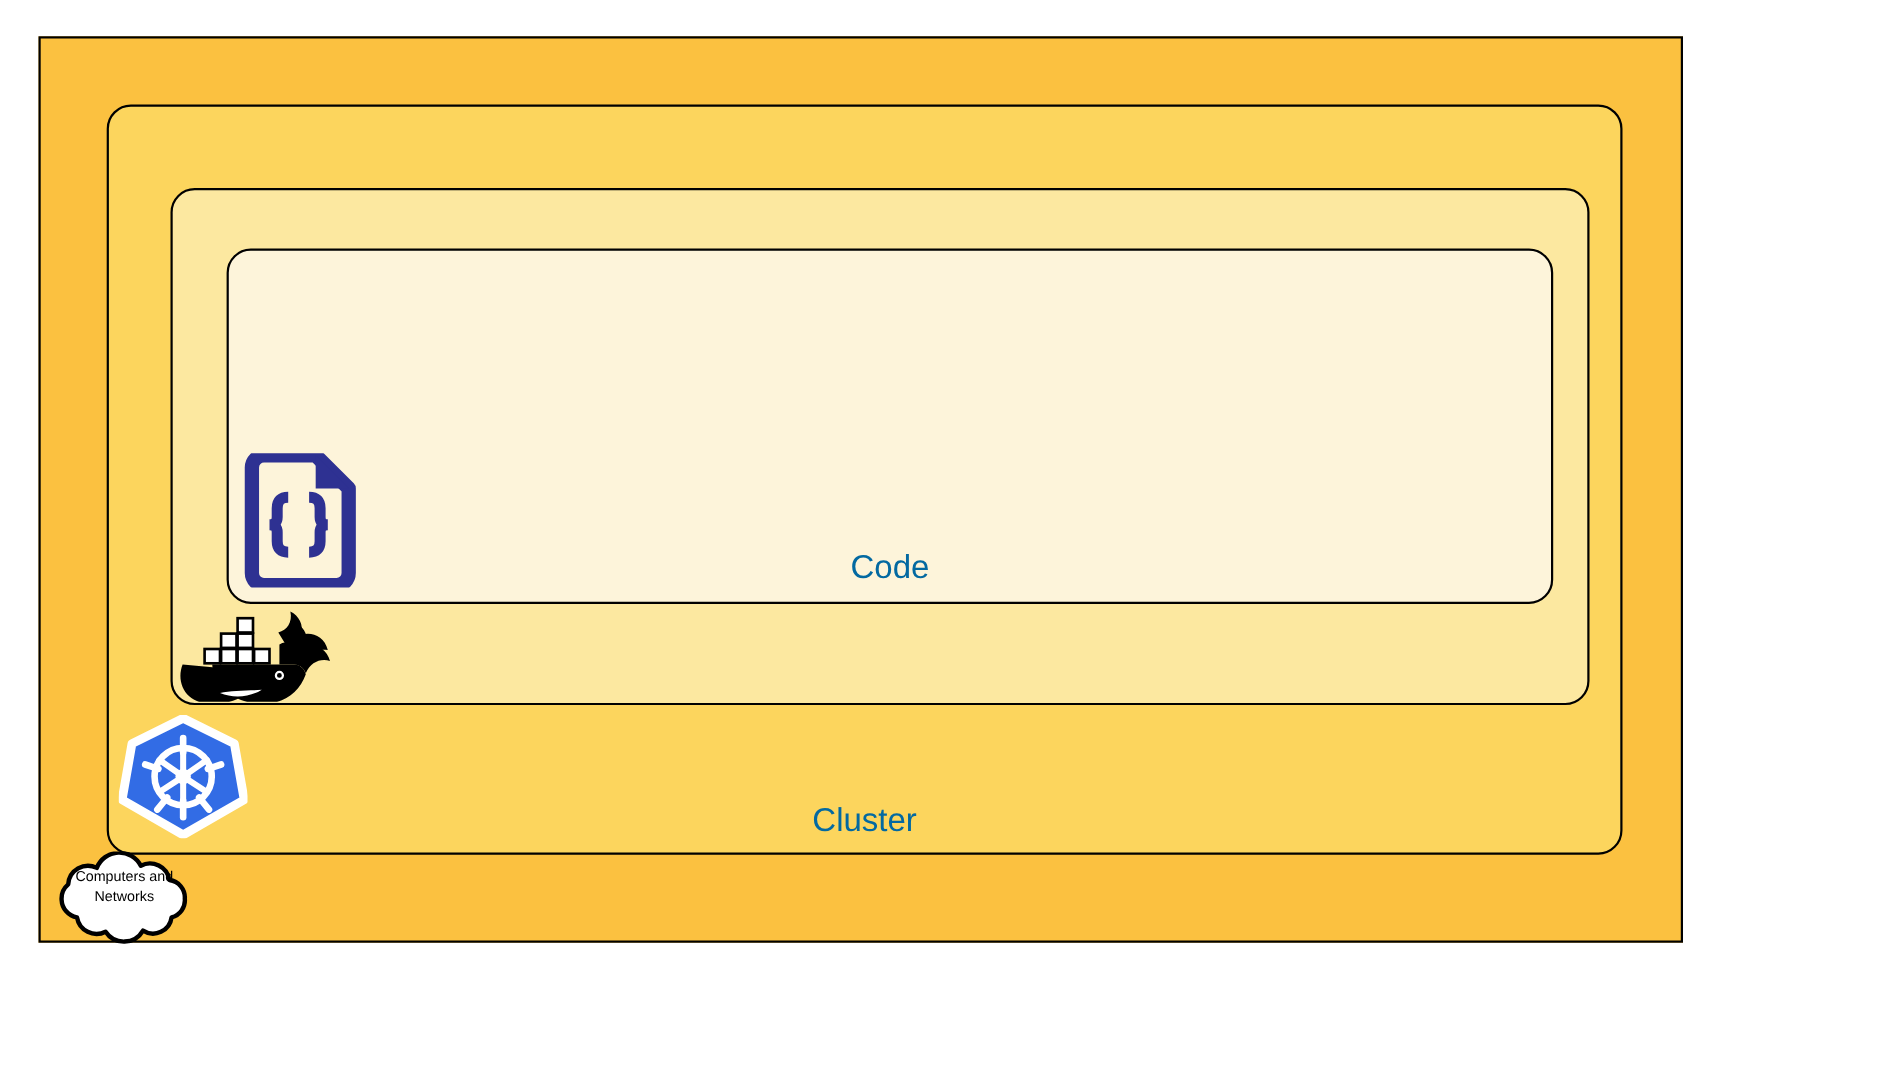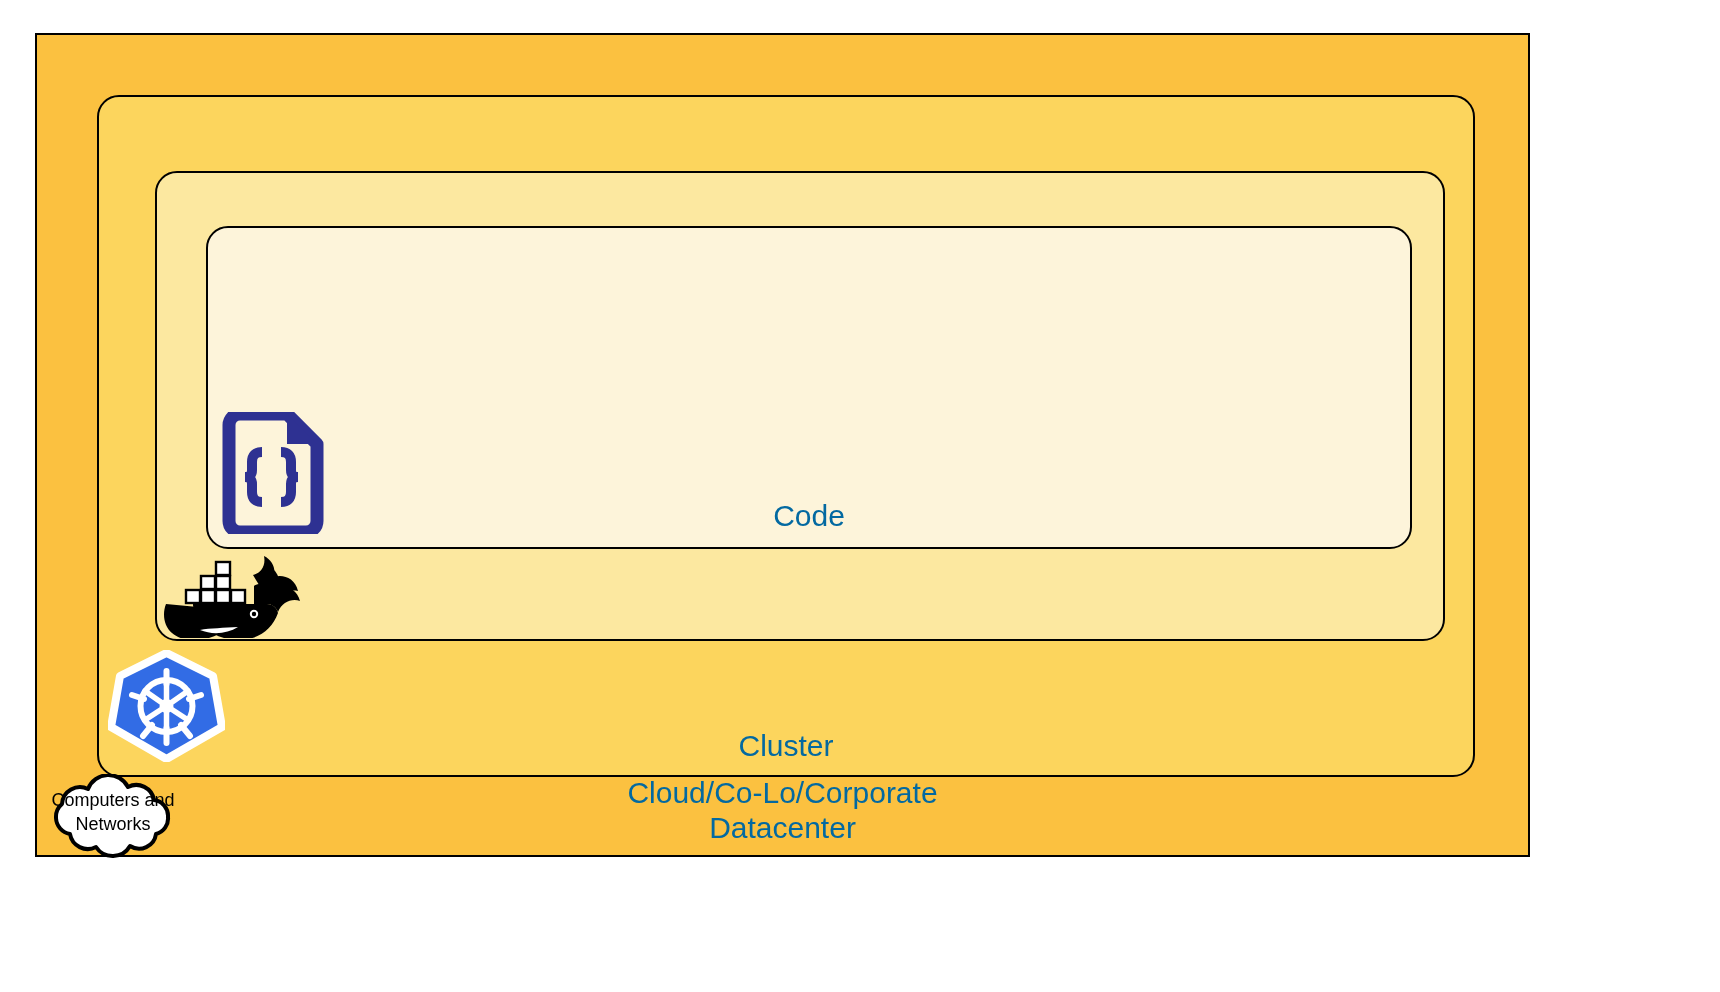--- a/index.html
+++ b/index.html
@@ -46,21 +46,21 @@
   .icon-abs{position:absolute;}
   #icon-json{ left:218px; top:412px; width:110px; height:122px; }
   #icon-docker{ left:160px; top:548px; width:140px; height:90px; }
   #icon-kubernetes{ left:108px; top:650px; width:117px; height:112px; }
   #icon-cloud{ left:28px; top:774px; width:170px; height:90px; }
 
   #cloud-label{
     position:absolute;
     left:28px; top:788px; width:170px;
     text-align:center;
-    font-size:18px;
+    font-size:13px;
     line-height:1.35;
     color:#000;
     white-space:pre-line;
     pointer-events:none;
   }
 </style>
 </head>
 <body>
 
 <div id="stage">
@@ -73,22 +73,20 @@
 
         <div class="layer" id="layer-code" style="left: 49px; top: 53px; background: rgb(253, 244, 218); border-color: rgb(0, 0, 0);">
           <div class="caption" id="caption-code">Code</div>
         </div>
 
       </div>
 
       <div class="caption" id="caption-cluster">Cluster</div>
     </div>
 
-    <div class="caption" id="caption-datacenter">Cloud/Co-Lo/Corporate
-Datacenter</div>
   </div>
 
   <div class="icon-abs" id="icon-json">
     <svg viewBox="0 0 110 122" width="110" height="122" aria-hidden="true">
       <path d="M11 13 a11 11 0 0 1 11-11 h47 l30 30 v77 a11 11 0 0 1 -11 11 h-66 a11 11 0 0 1 -11-11 z" fill="none" stroke="#2E3192" stroke-width="13" stroke-linejoin="round"></path>
       <path d="M69 2 l30 30 h-30 z" fill="#2E3192"></path>
       <path d="M44 40 q-10 0 -10 10 v8 q0 7 -7 7 q7 0 7 7 v8 q0 10 10 10" fill="none" stroke="#2E3192" stroke-width="10" stroke-linecap="butt"></path>
       <path d="M63 40 q10 0 10 10 v8 q0 7 7 7 q-7 0 -7 7 v8 q0 10 -10 10" fill="none" stroke="#2E3192" stroke-width="10" stroke-linecap="butt"></path>
     </svg>
   </div>

